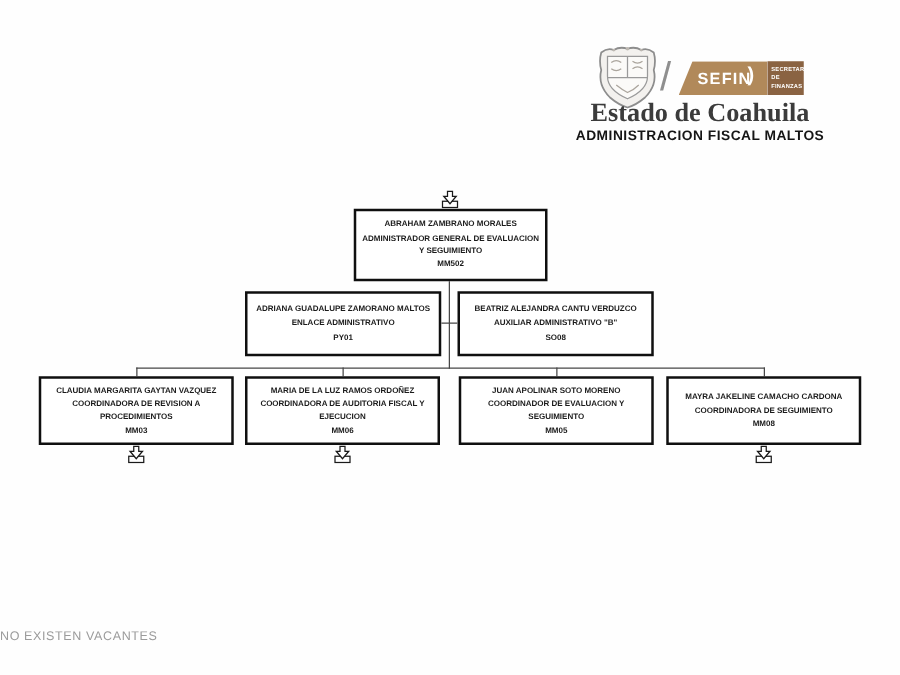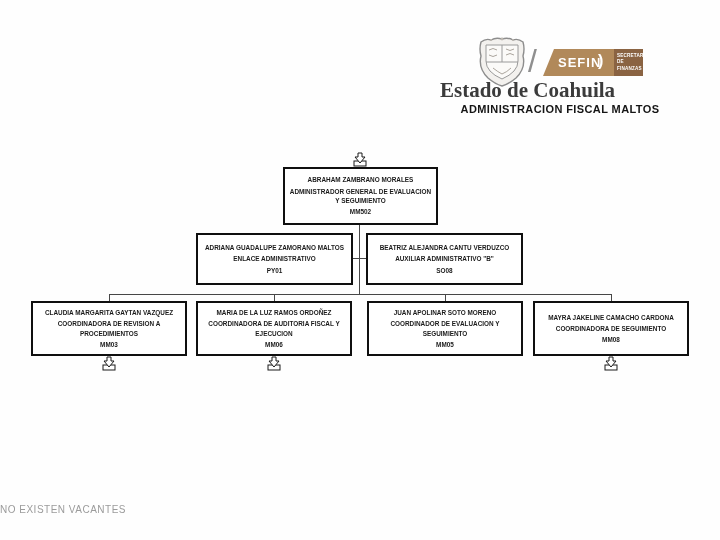--- a/index.html
+++ b/index.html
@@ -10,21 +10,21 @@
   .hdr-shield{position:absolute;left:476px;top:36px;width:52px;height:52px;}
   .hdr-slash{position:absolute;left:528px;top:43px;font-size:32px;color:#8f8f8f;font-weight:400;}
   .banner{position:absolute;left:543px;top:49px;width:100px;height:17px;}
   .banner-light{position:absolute;left:0;top:0;width:71px;height:27px;background:#b1895a;
     clip-path:polygon(11px 0,100% 0,100% 100%,0 100%);}
   .banner-sefin{position:absolute;left:15px;top:6px;font-size:13px;font-weight:bold;color:#ffffff;letter-spacing:1px;}
   .banner-chevron{position:absolute;left:55px;top:3px;font-size:16px;font-weight:bold;color:#ffffff;}
   .banner-dark{position:absolute;left:71px;top:0;width:29px;height:27px;background:#8a6342;
     display:flex;flex-direction:column;justify-content:center;padding-left:3px;box-sizing:border-box;}
   .banner-dark div{font-size:4.6px;font-weight:bold;color:#ffffff;line-height:1.4;letter-spacing:0.2px;}
-  .hdr-state{position:absolute;left:440px;top:78px;width:240px;text-align:left;
+  .hdr-state{position:absolute;left:440px;top:78px;width:240px;text-align:center;
     font-family:"Liberation Serif",serif;font-weight:bold;font-size:21px;color:#3b3b3b;}
   .hdr-dept{position:absolute;left:440px;top:103px;width:240px;text-align:center;
     font-weight:bold;font-size:11px;color:#151515;letter-spacing:0.4px;}
 
   
   .node{position:absolute;background:#ffffff;border:2px solid #0f0f0f;box-sizing:border-box;
     display:flex;flex-direction:column;align-items:center;justify-content:center;gap:2px;
     text-align:center;font-weight:bold;font-size:6.4px;line-height:1.45;color:#1a1a1a;padding:2px;}
   .node div{width:100%;}
   .cline{position:absolute;background:#474747;}

